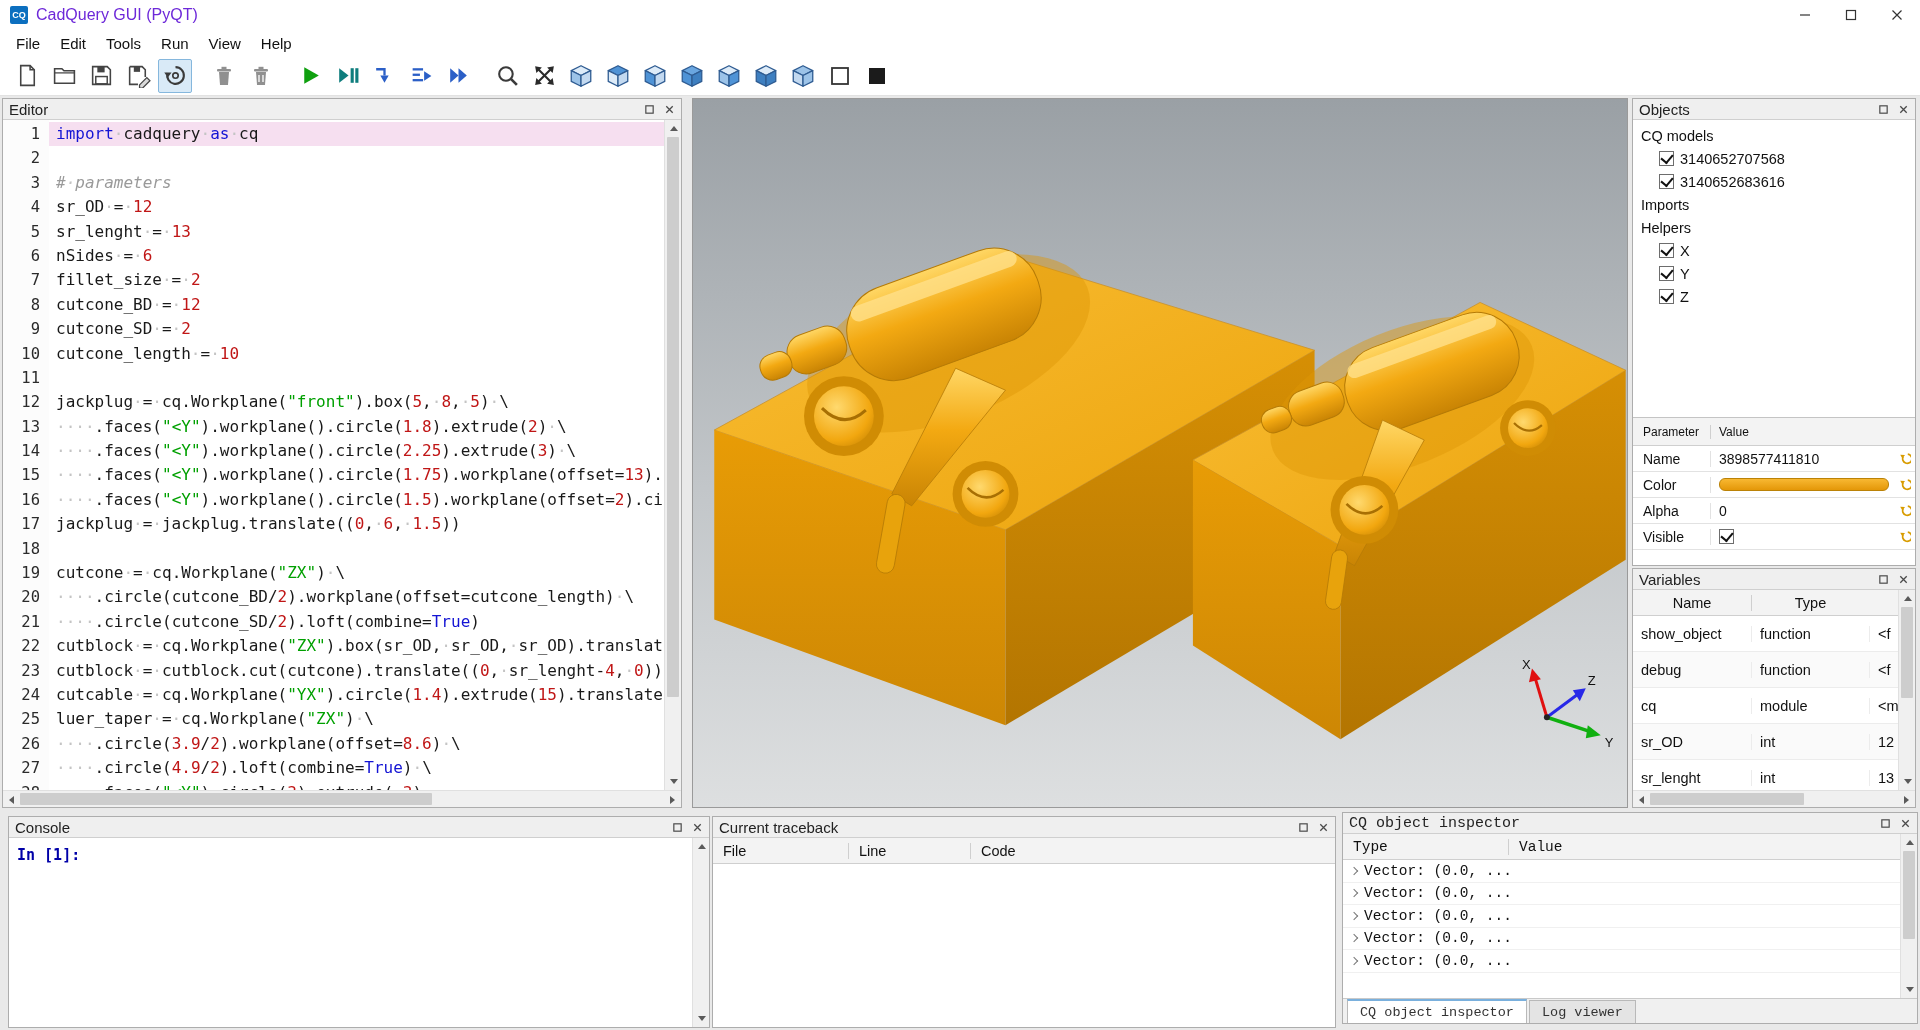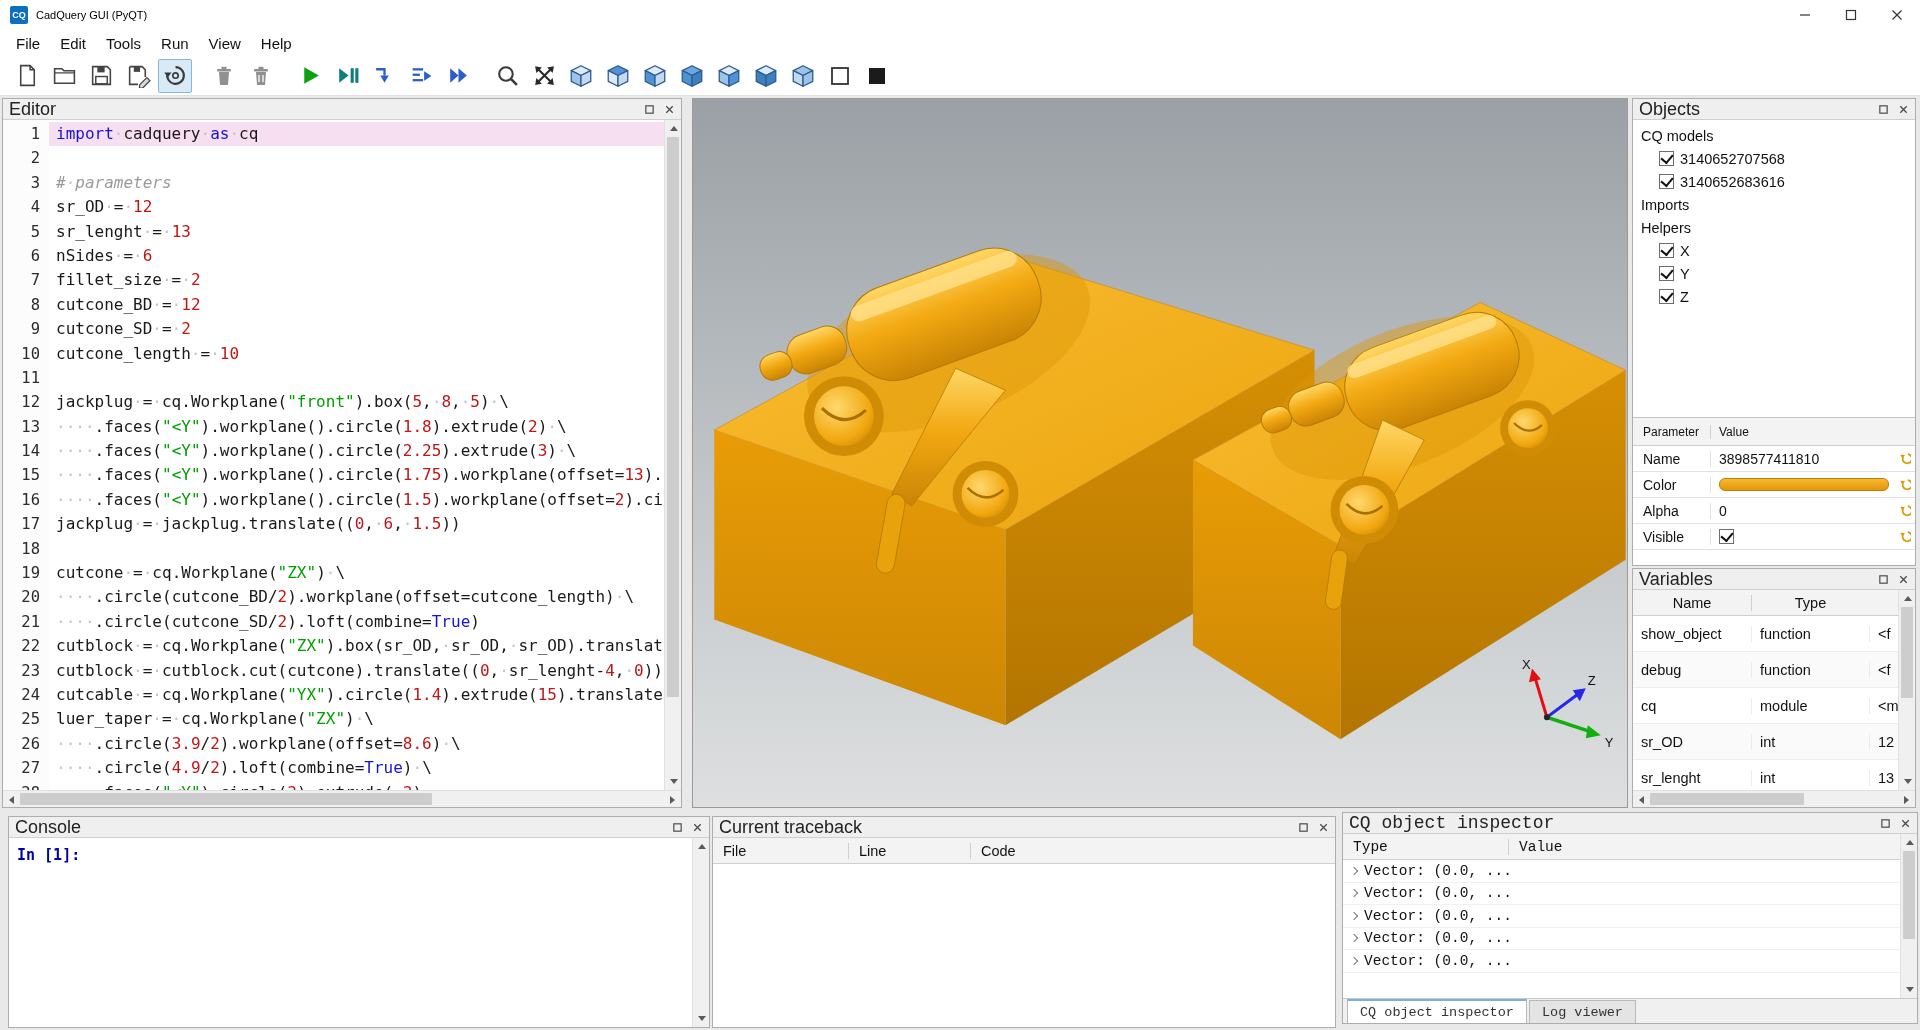--- a/index.html
+++ b/index.html
@@ -2,34 +2,34 @@
 <html><head>
 <meta charset="utf-8">
 <style>
 *{margin:0;padding:0;box-sizing:border-box;}
 html,body{width:1920px;height:1030px;overflow:hidden;}
 body{font-family:"Liberation Sans",sans-serif;background:#e9e9e9;color:#111;position:relative;font-size:15px;}
 svg{display:block;}
 
 .titlebar{position:absolute;top:0;left:0;right:0;height:30px;background:#fff;display:flex;align-items:center;}
 .app-ico{width:18px;height:18px;background:#0c6fbf;color:#fff;font-size:9px;font-weight:bold;display:flex;align-items:center;justify-content:center;border-radius:2px;margin:0 8px 0 10px;flex:none;}
-.tb-title{font-size:11px;color:#000000;}
+.tb-title{font-size:16px;color:#6d28d9;}
 .win-btns{margin-left:auto;display:flex;height:100%;}
 .win-btn{width:46px;height:30px;display:flex;align-items:center;justify-content:center;}
 
 .menubar{position:absolute;top:30px;left:0;right:0;height:26px;background:#fff;display:flex;align-items:center;padding-left:6px;}
 .menu-item{padding:3px 10px;font-size:15px;}
 
 .toolbar{position:absolute;top:56px;left:0;right:0;height:40px;background:#fff;display:flex;align-items:center;padding-left:10px;border-bottom:1px solid #e2e2e2;}
 .tbtn{width:34px;height:34px;display:flex;align-items:center;justify-content:center;margin-right:3px;border:1px solid transparent;border-radius:2px;flex:none;}
 .tbtn.active{background:#d9eaf7;border-color:#85b7dd;}
 .tgap{width:12px;flex:none;}
 
 .panel{position:absolute;background:#fff;border:1px solid #adadad;display:flex;flex-direction:column;overflow:hidden;}
-.phead{height:21px;background:#efefef;border-bottom:1px solid #cfcfcf;display:flex;align-items:center;padding:0 6px;font-size:18px;color:#222;flex:none;}
+.phead{height:21px;background:#efefef;border-bottom:1px solid #cfcfcf;display:flex;align-items:center;padding:0 6px;font-size:15px;color:#222;flex:none;}
 .phbtns{margin-left:auto;display:flex;align-items:center;gap:9px;}
 .phbtn{display:flex;align-items:center;justify-content:center;}
 
 .vscroll{width:17px;flex:none;background:#f0f0f0;border-left:1px solid #e0e0e0;display:flex;flex-direction:column;}
 .hscroll{height:17px;flex:none;background:#f0f0f0;border-top:1px solid #e0e0e0;display:flex;}
 .sb-btn{width:17px;height:17px;background:#f0f0f0;display:flex;align-items:center;justify-content:center;flex:none;}
 .sb-track{flex:1;position:relative;}
 .vthumb{position:absolute;left:2px;right:2px;background:#cdcdcd;border-radius:1px;}
 .hthumb{position:absolute;top:2px;bottom:2px;background:#cdcdcd;border-radius:1px;}
 .tri-up{width:0;height:0;border-left:4px solid transparent;border-right:4px solid transparent;border-bottom:5px solid #5a5a5a;}

